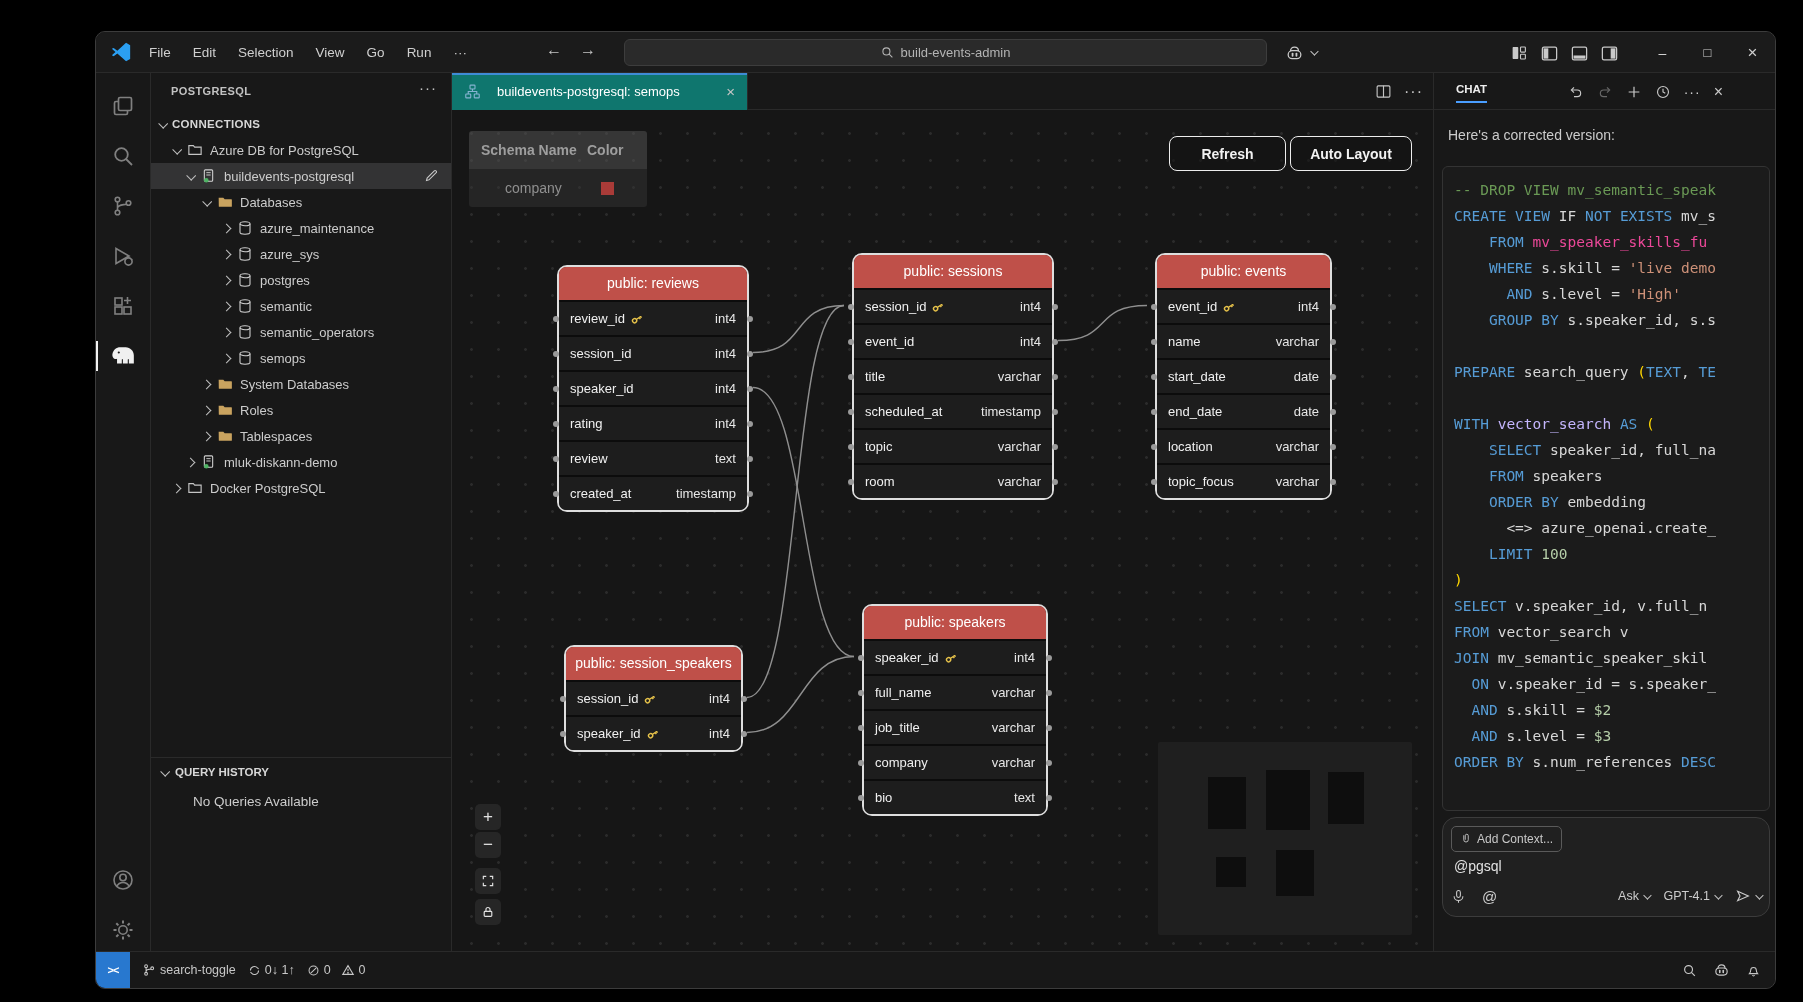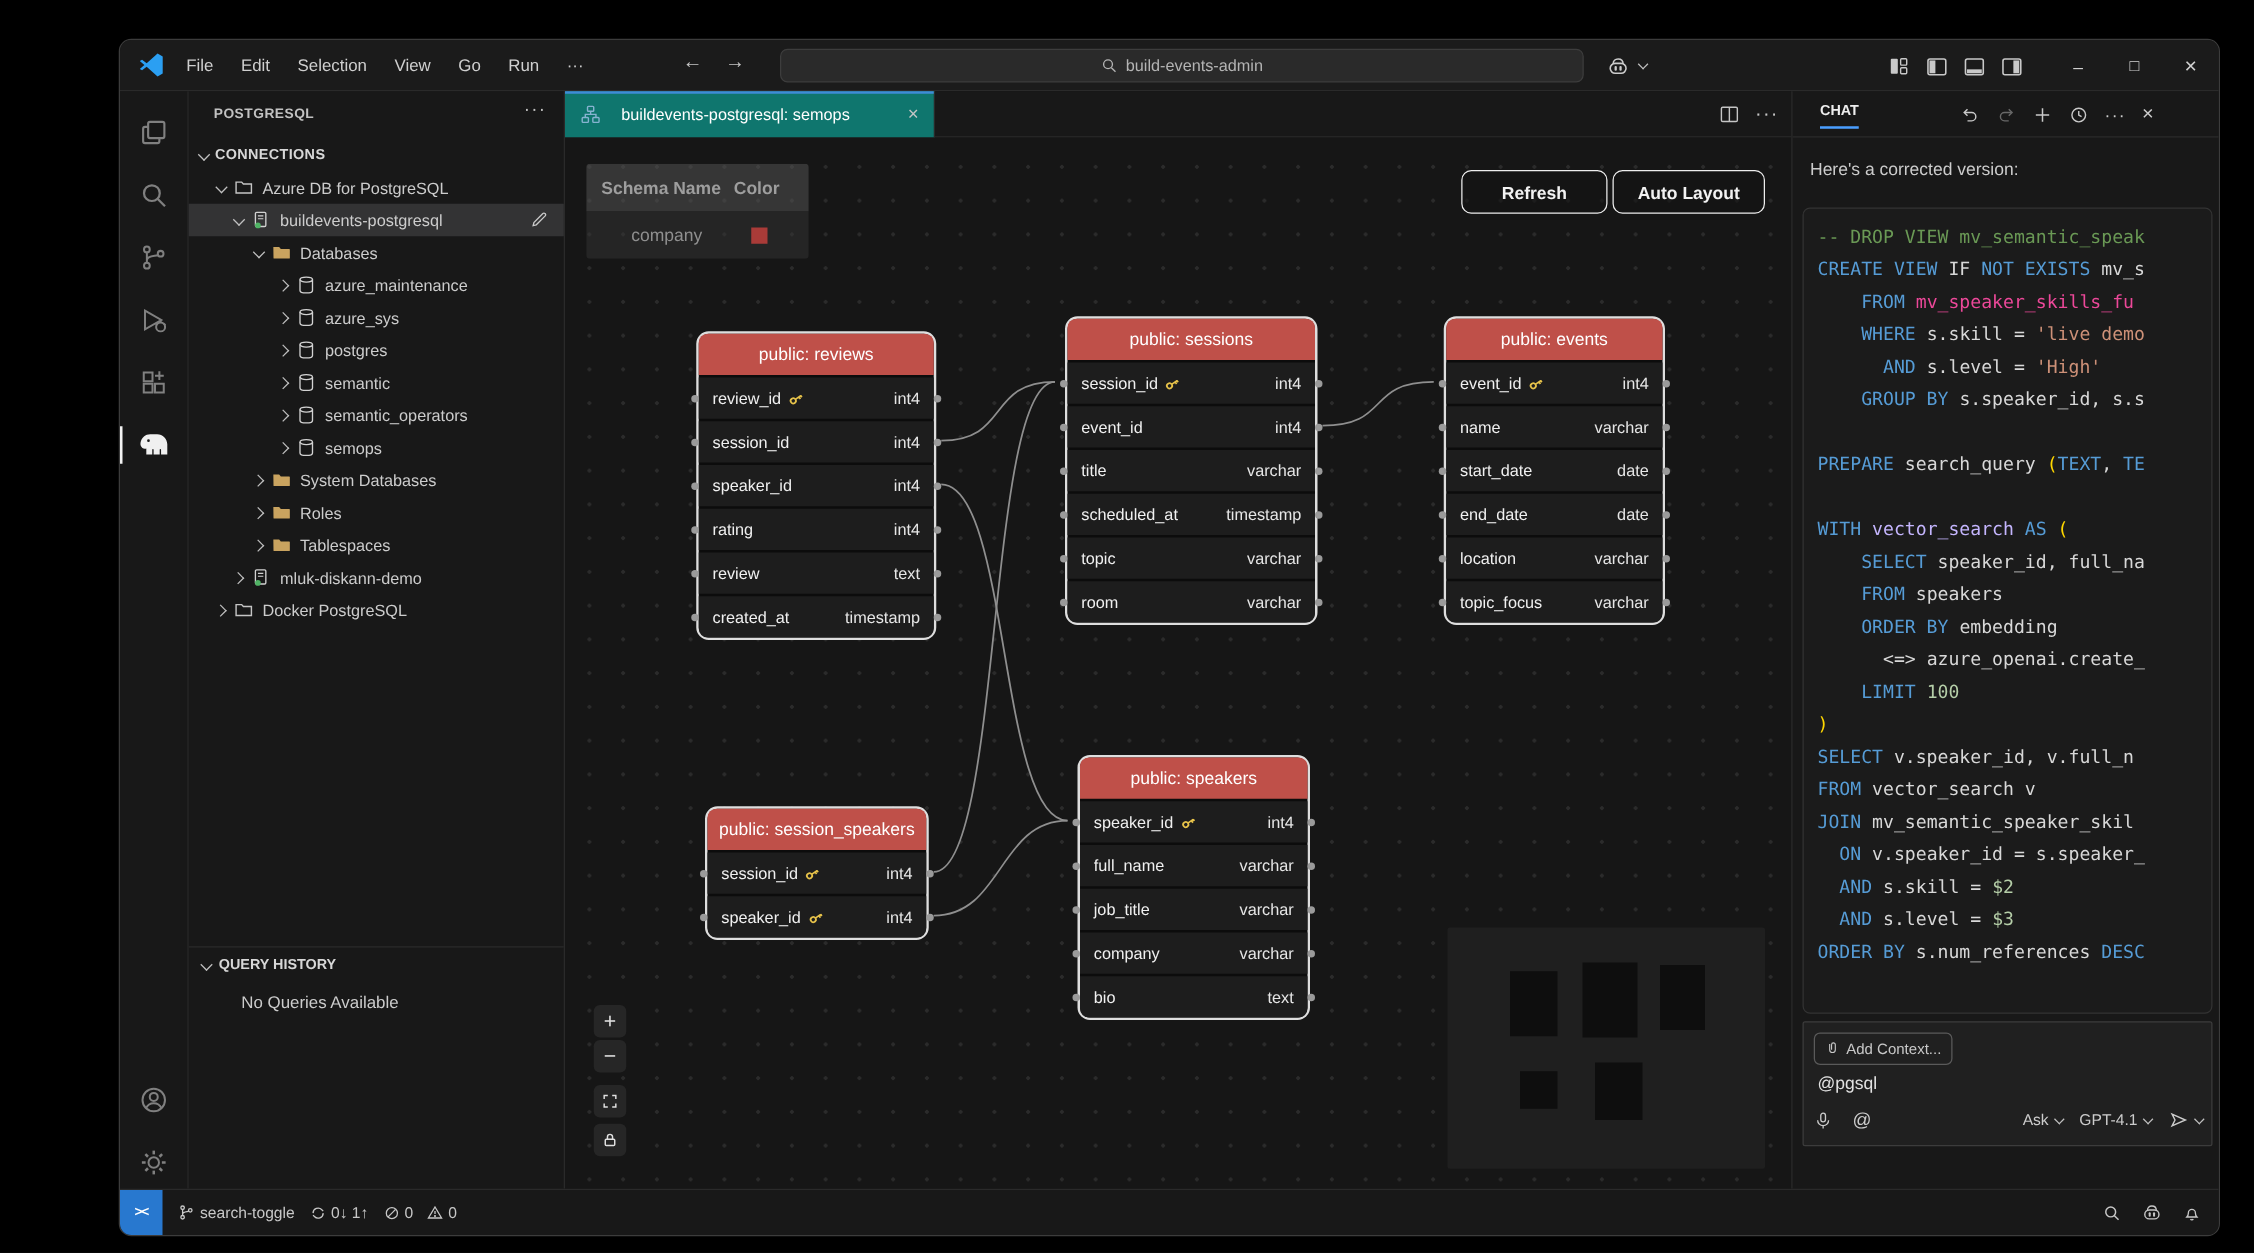--- a/index.html
+++ b/index.html
@@ -84,21 +84,21 @@
 
   
   .chat{position:absolute;left:1337px;top:41px;right:0;bottom:37px;background:#181818;border-left:1px solid #2a2a2a;box-sizing:border-box;}
   .chat-head{position:absolute;left:0;top:0;width:100%;height:37px;border-bottom:1px solid #2a2a2a;box-sizing:border-box;}
   .chat-title{position:absolute;left:22px;top:10px;font-size:11.5px;font-weight:bold;color:#eeeeee;padding-bottom:6px;border-bottom:2px solid #4a9eff;}
   .chat-ics{position:absolute;right:52px;top:0;height:37px;display:flex;align-items:center;gap:13px;color:#cccccc;}
   .chat-intro{position:absolute;left:14px;top:54px;font-size:14px;color:#cccccc;}
   .codeblock{position:absolute;left:8px;top:93px;width:328px;height:645px;background:#1b1b1b;border:1px solid #333333;border-radius:6px;
              box-sizing:border-box;padding:10px 11px;overflow:hidden;font-family:"DejaVu Sans Mono",monospace;font-size:14.5px;line-height:26px;}
   .codeline{white-space:pre;height:26px;}
-  .chat-input{position:absolute;left:8px;top:744px;width:328px;height:100px;background:#202020;border:1px solid #3c3c3c;border-radius:2px;box-sizing:border-box;}
+  .chat-input{position:absolute;left:8px;top:744px;width:328px;height:100px;background:#202020;border:1px solid #3c3c3c;border-radius:14px;box-sizing:border-box;}
   .ctx-chip{position:absolute;left:8px;top:8px;height:24px;border:1px solid #5a5a5a;border-radius:5px;display:flex;align-items:center;gap:5px;
             padding:0 8px;font-size:12px;color:#c8c8c8;}
   .chat-msg{position:absolute;left:11px;top:40px;font-size:14px;color:#e2e2e2;}
   .chat-bottom{position:absolute;left:8px;right:8px;bottom:8px;height:24px;display:flex;align-items:center;color:#cccccc;}
   .chat-bottom .grow{flex:1;}
   .pick{display:flex;align-items:center;gap:5px;font-size:12.5px;color:#cccccc;margin-left:14px;}
 
   
   .statusbar{position:absolute;left:0;bottom:0;width:100%;height:37px;background:#181818;border-top:1px solid #2a2a2a;box-sizing:border-box;display:flex;align-items:center;}
   .remote{width:34px;height:100%;background:#2878cf;color:#ffffff;display:flex;align-items:center;justify-content:center;

